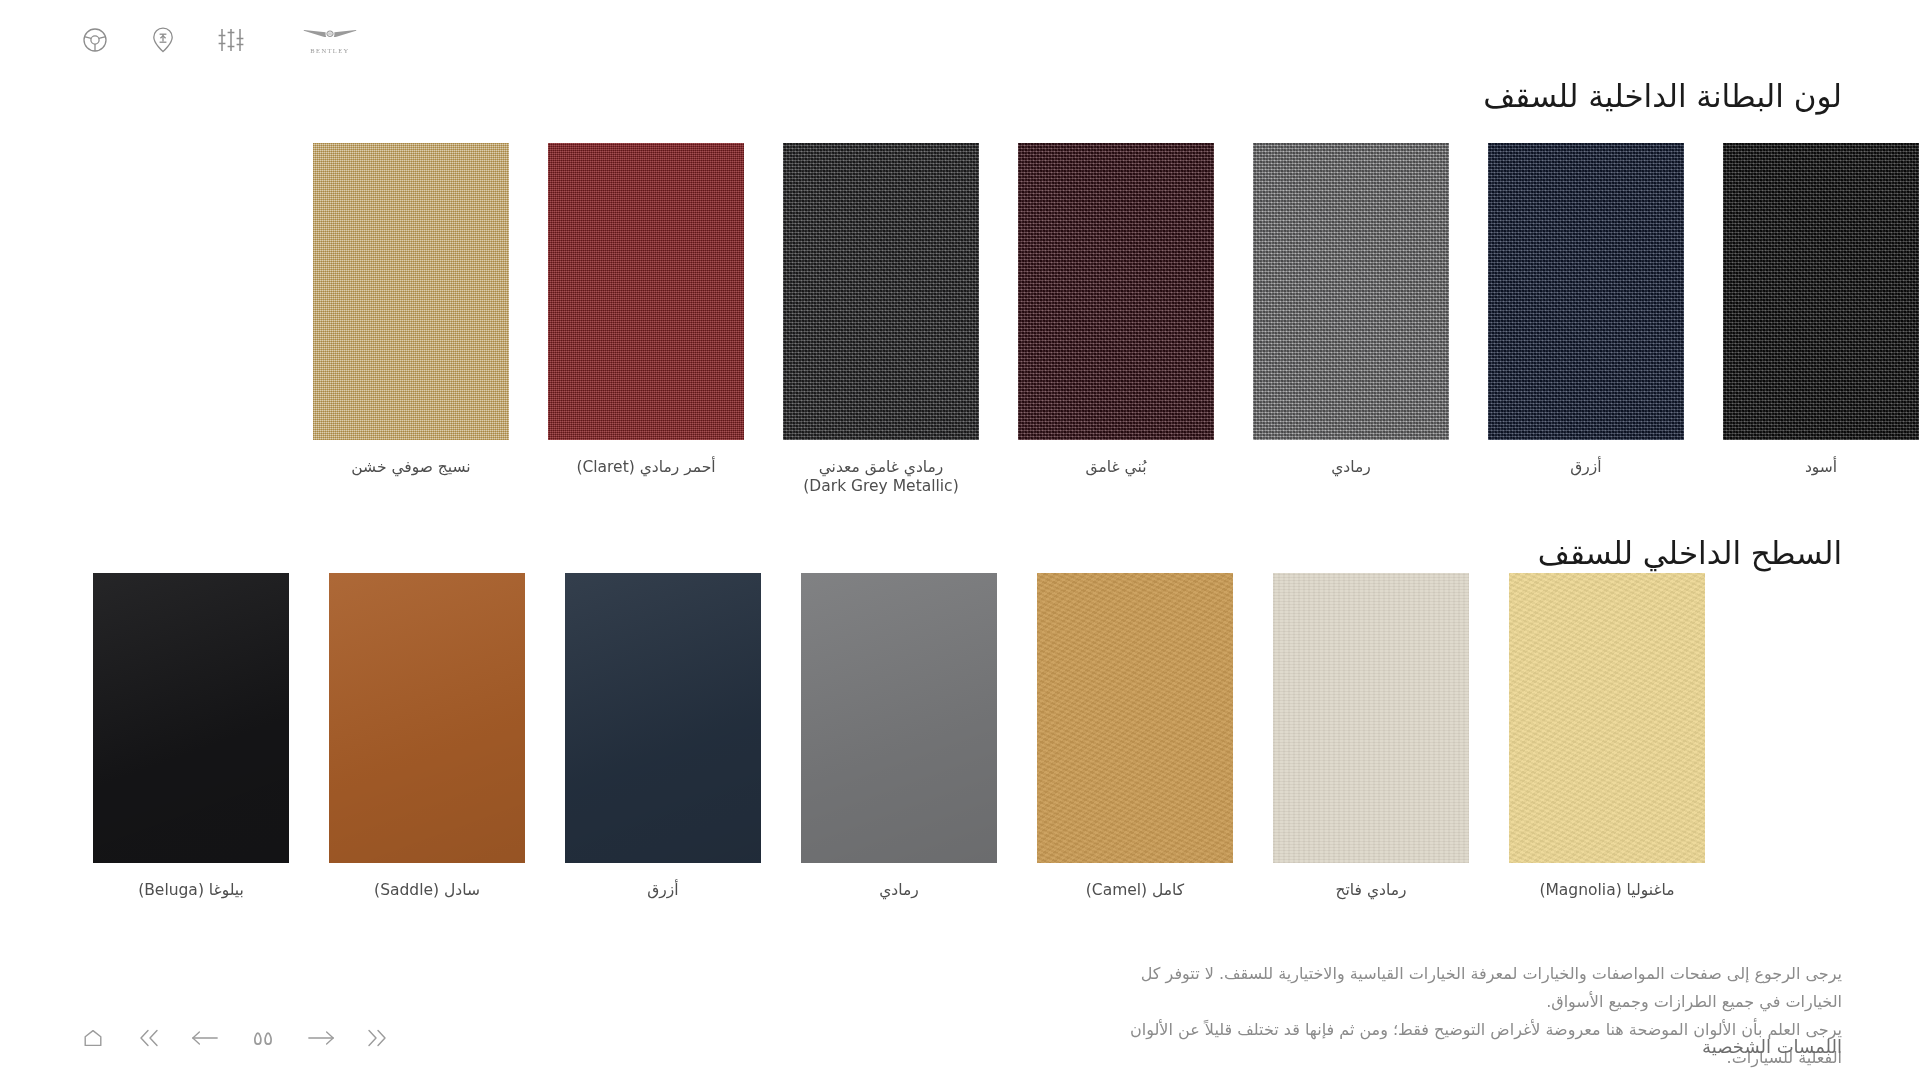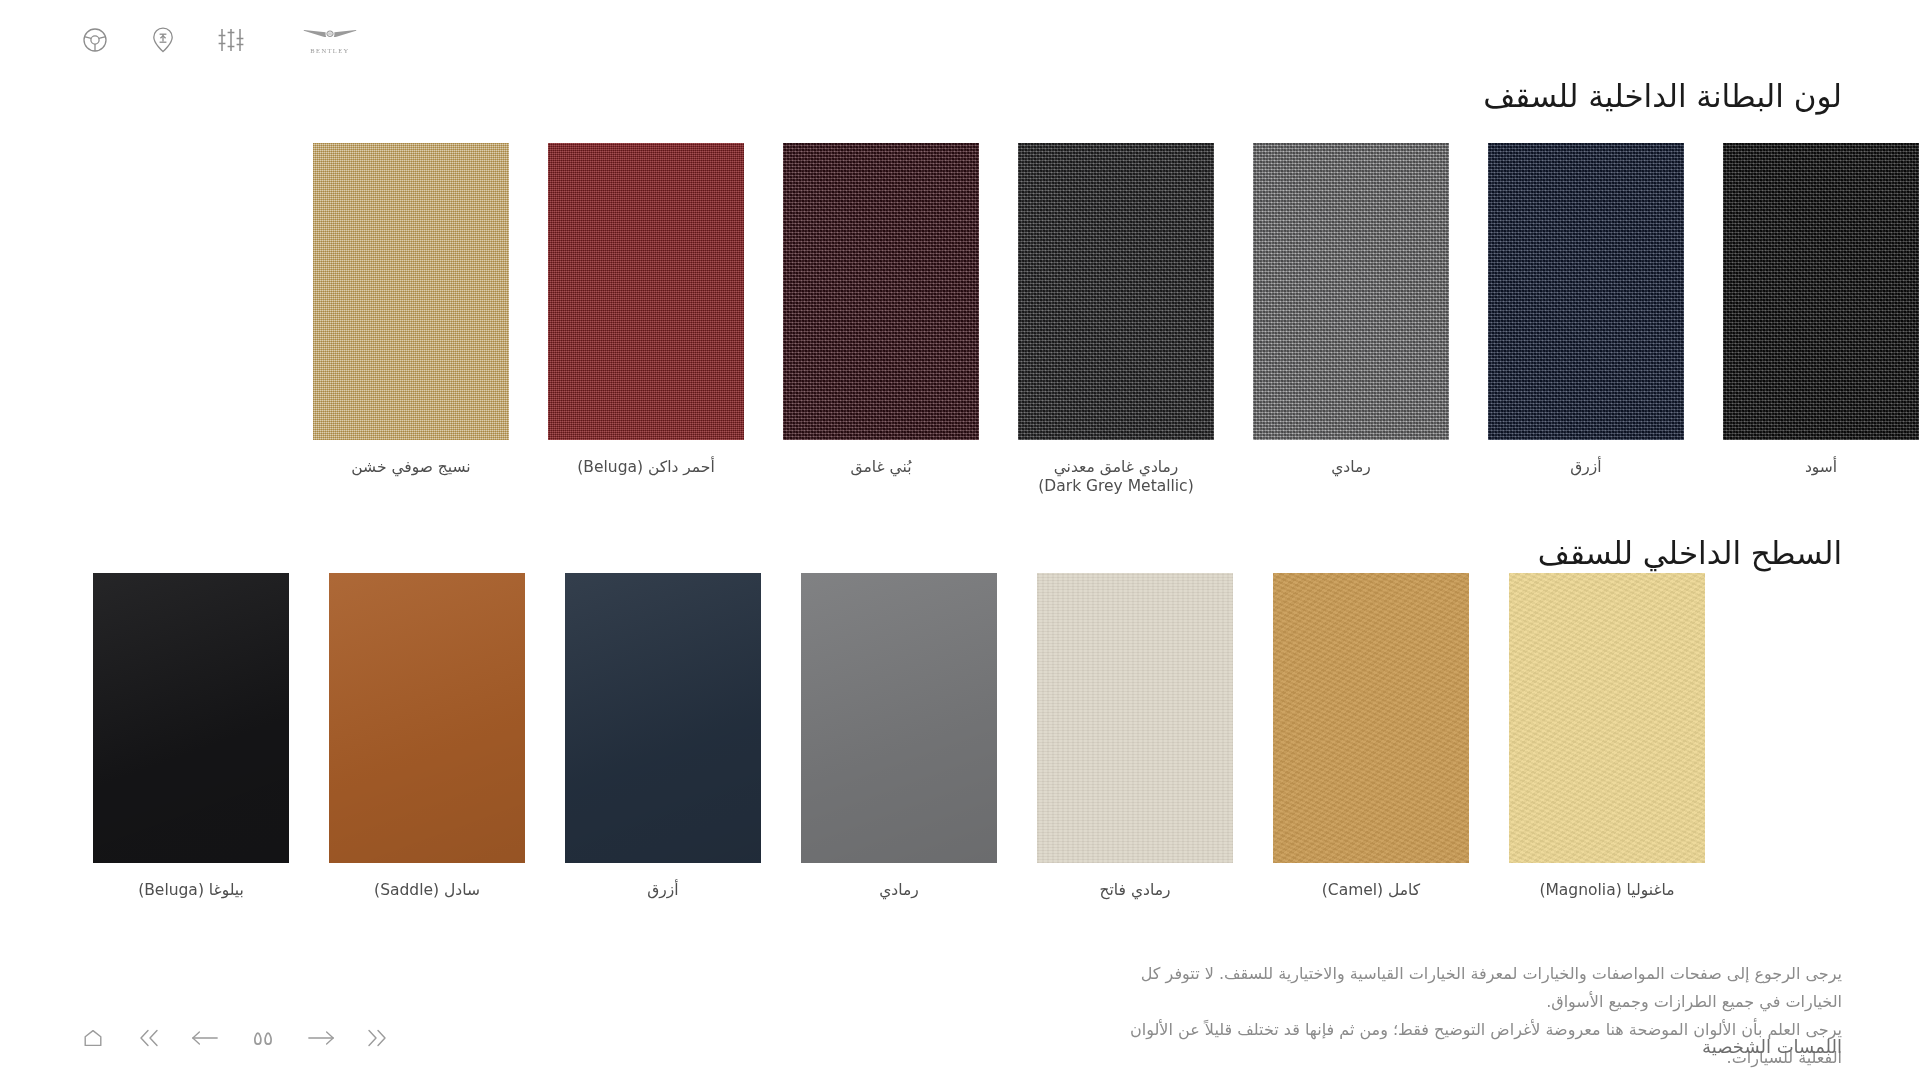--- a/index.html
+++ b/index.html
@@ -273,31 +273,31 @@
 
 <div class="section-title" id="title-1">لون البطانة الداخلية للسقف</div>
 
 <div class="row" id="row-1">
     <div class="swatch-cell">
       <div class="swatch tex-weave" style="background: rgb(196, 173, 126);"></div>
       <div class="swatch-label">نسيج صوفي خشن</div>
     </div>
     <div class="swatch-cell">
       <div class="swatch tex-fine" style="background: rgb(140, 34, 38);"></div>
-      <div class="swatch-label">أحمر داكن (Beluga)</div>
+      <div class="swatch-label">أحمر رمادي (Claret)</div>
+    </div>
+    <div class="swatch-cell">
+      <div class="swatch tex-coarse" style="background: rgb(46, 46, 48);"></div>
+      <div class="swatch-label">رمادي غامق معدني<br>(Dark Grey Metallic)</div>
     </div>
     <div class="swatch-cell">
       <div class="swatch tex-coarse" style="background: rgb(68, 18, 28);"></div>
       <div class="swatch-label">بُني غامق</div>
     </div>
     <div class="swatch-cell">
-      <div class="swatch tex-coarse" style="background: rgb(46, 46, 48);"></div>
-      <div class="swatch-label">رمادي غامق معدني<br>(Dark Grey Metallic)</div>
-    </div>
-    <div class="swatch-cell">
       <div class="swatch tex-coarse" style="background: rgb(142, 142, 144);"></div>
       <div class="swatch-label">رمادي</div>
     </div>
     <div class="swatch-cell">
       <div class="swatch tex-coarse" style="background: rgb(21, 33, 63);"></div>
       <div class="swatch-label">أزرق</div>
     </div>
     <div class="swatch-cell">
       <div class="swatch tex-coarse" style="background: rgb(17, 17, 17);"></div>
       <div class="swatch-label">أسود</div>
@@ -317,26 +317,26 @@
     </div>
     <div class="swatch-cell">
       <div class="swatch tex-smooth" style="background: rgb(36, 48, 63);"></div>
       <div class="swatch-label">أزرق</div>
     </div>
     <div class="swatch-cell">
       <div class="swatch tex-smooth" style="background: rgb(119, 120, 122);"></div>
       <div class="swatch-label">رمادي</div>
     </div>
     <div class="swatch-cell">
+      <div class="swatch tex-leatherette" style="background: rgb(201, 155, 85);"></div>
+      <div class="swatch-label">كامل (Camel)</div>
+    </div>
+    <div class="swatch-cell">
       <div class="swatch tex-grain" style="background: rgb(221, 215, 201);"></div>
       <div class="swatch-label">رمادي فاتح</div>
-    </div>
-    <div class="swatch-cell">
-      <div class="swatch tex-leatherette" style="background: rgb(201, 155, 85);"></div>
-      <div class="swatch-label">كامل (Camel)</div>
     </div>
     <div class="swatch-cell">
       <div class="swatch tex-leatherette" style="background: rgb(236, 215, 148);"></div>
       <div class="swatch-label">ماغنوليا (Magnolia)</div>
     </div>
   </div>
 
 <div class="footnote" id="footnote">يرجى الرجوع إلى صفحات المواصفات والخيارات لمعرفة الخيارات القياسية والاختيارية للسقف. لا تتوفر كل الخيارات في جميع الطرازات وجميع الأسواق.<br>يرجى العلم بأن الألوان الموضحة هنا معروضة لأغراض التوضيح فقط؛ ومن ثم فإنها قد تختلف قليلاً عن الألوان الفعلية للسيارات.</div>
 
 <div class="bottombar">

